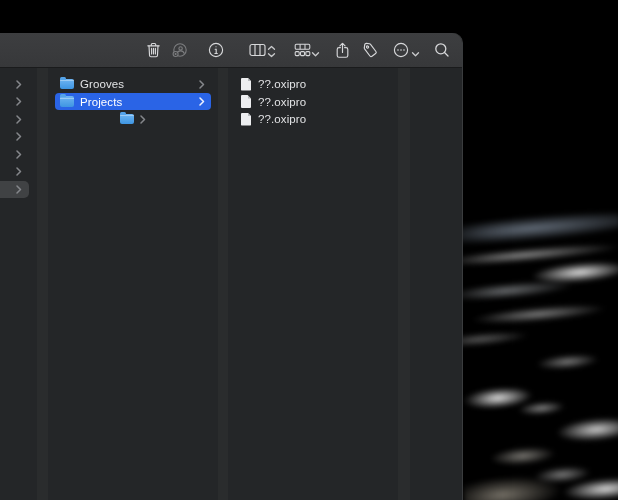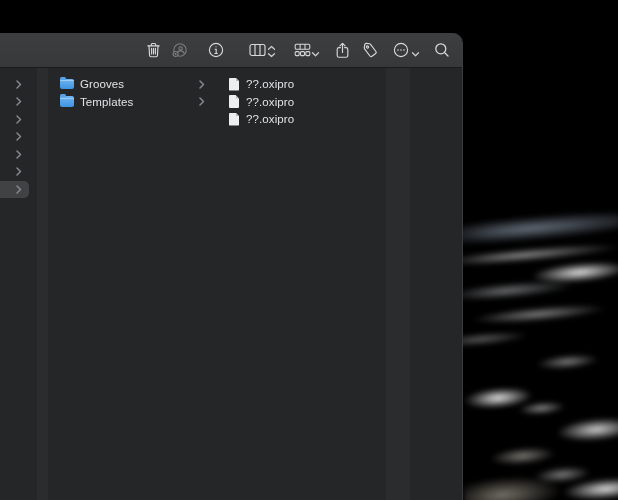--- a/index.html
+++ b/index.html
@@ -42,21 +42,21 @@
     border-bottom:1px solid #1a1b1c;box-sizing:border-box;}
   .tbtn{position:absolute;top:4px;width:26px;height:26px;display:flex;align-items:center;
     justify-content:center;color:#d7d8da;border-radius:5px;}
   .tbtn.disabled{opacity:.42;}
   .tb-chev{position:absolute;top:11px;color:#c9cacc;}
 
   .content{position:absolute;left:0;top:35px;width:100%;height:432px;background:#2a2c2d;overflow:hidden;}
   .col{position:absolute;top:0;height:100%;background:#242628;}
   .col1{left:0;width:37px;}
   .col2{left:48px;width:170px;}
-  .col3{left:216px;width:170px;}
+  .col3{left:228px;width:170px;}
   .col4{left:410px;width:52px;border-radius:0;}
 
   .rows{padding-top:7px;}
   .row{display:flex;align-items:center;height:17px;margin:0.5px 7px;border-radius:4px;
        padding:0 6px 0 5px;font-size:11.5px;color:#e2e3e5;justify-content:center;}
   .row .label{flex:1;white-space:nowrap;overflow:hidden;letter-spacing:.1px;}
   .row.sel-blue{background:#2a64e6;color:#fff;}
   .chev{display:flex;align-items:center;color:#85878b;}
   .row.sel-blue .chev{color:#eef2ff;}
 
@@ -241,23 +241,31 @@
         <div class="rows">
           <div class="row">
             <span class="folder-icon"></span>
             <span class="label">Grooves</span>
             <span class="chev">
                 <svg width="6" height="9" viewBox="0 0 6 9" fill="none" stroke="currentColor" stroke-width="1.5" stroke-linecap="round" stroke-linejoin="round">
                   <path d="M1 1l3.5 3.5L1 8"></path>
                 </svg>
               </span>
           </div>
-          <div class="row">
+          <div class="row sel-blue">
             <span class="folder-icon"></span>
-            <span class="label">Templates</span>
+            <span class="label">Projects</span>
+            <span class="chev">
+                <svg width="6" height="9" viewBox="0 0 6 9" fill="none" stroke="currentColor" stroke-width="1.5" stroke-linecap="round" stroke-linejoin="round">
+                  <path d="M1 1l3.5 3.5L1 8"></path>
+                </svg>
+              </span>
+          </div>
+          <div class="row">
+            <span class="folder-icon"></span>
             <span class="chev">
                 <svg width="6" height="9" viewBox="0 0 6 9" fill="none" stroke="currentColor" stroke-width="1.5" stroke-linecap="round" stroke-linejoin="round">
                   <path d="M1 1l3.5 3.5L1 8"></path>
                 </svg>
               </span>
           </div>
         </div>
       </div>
 
       <div class="col col3">

